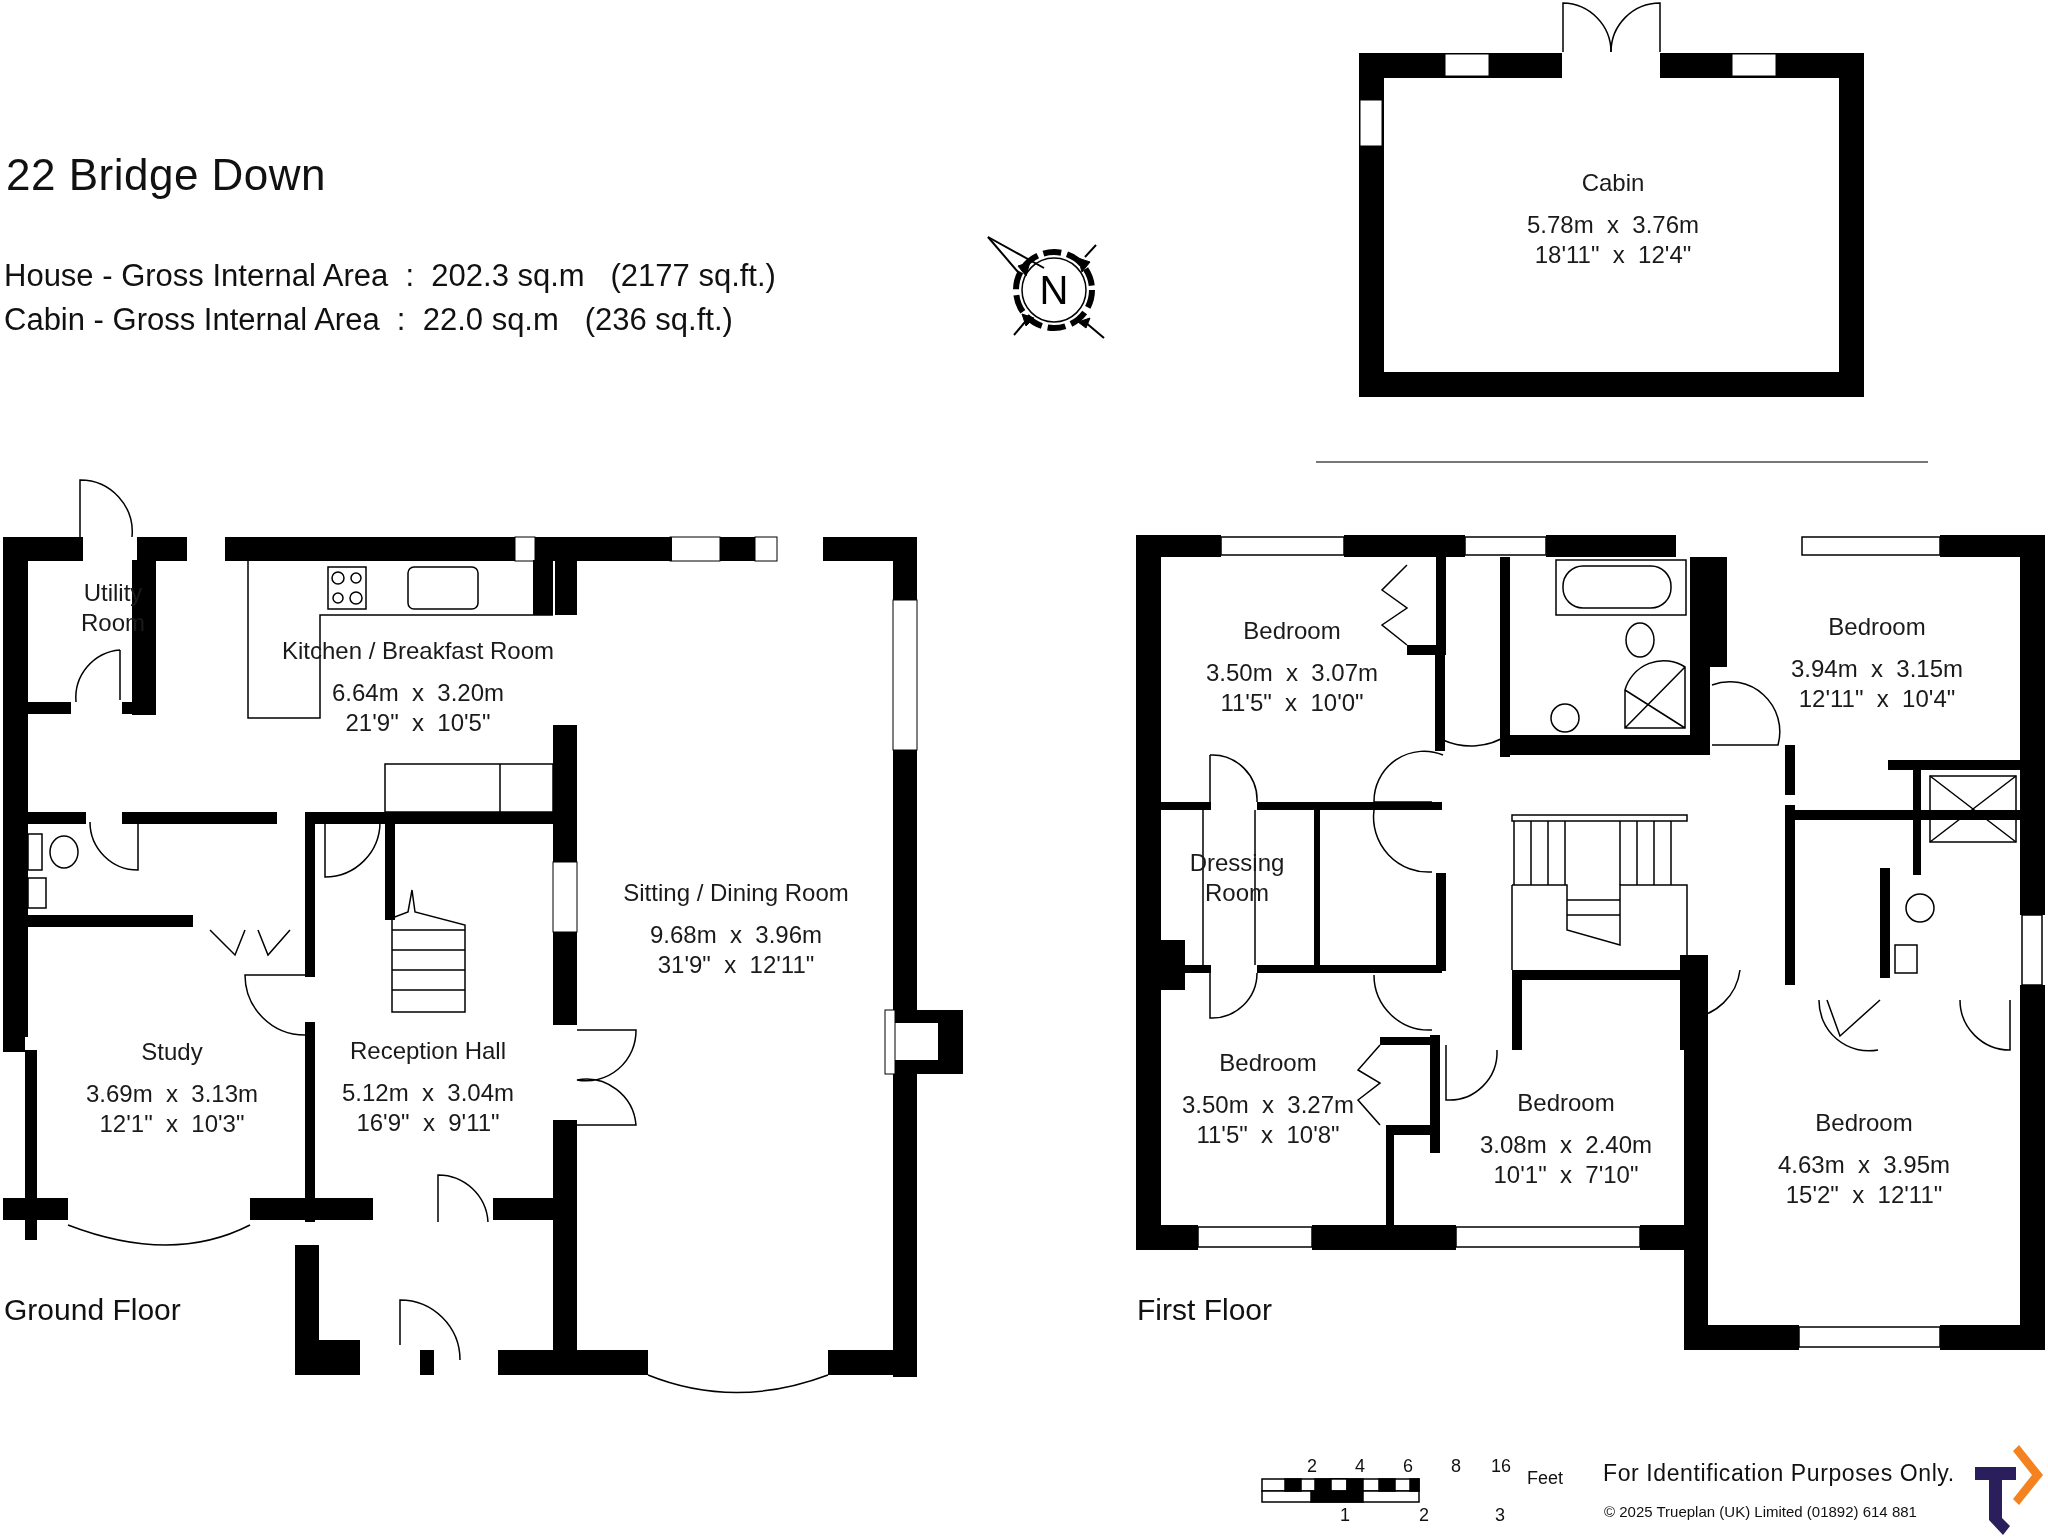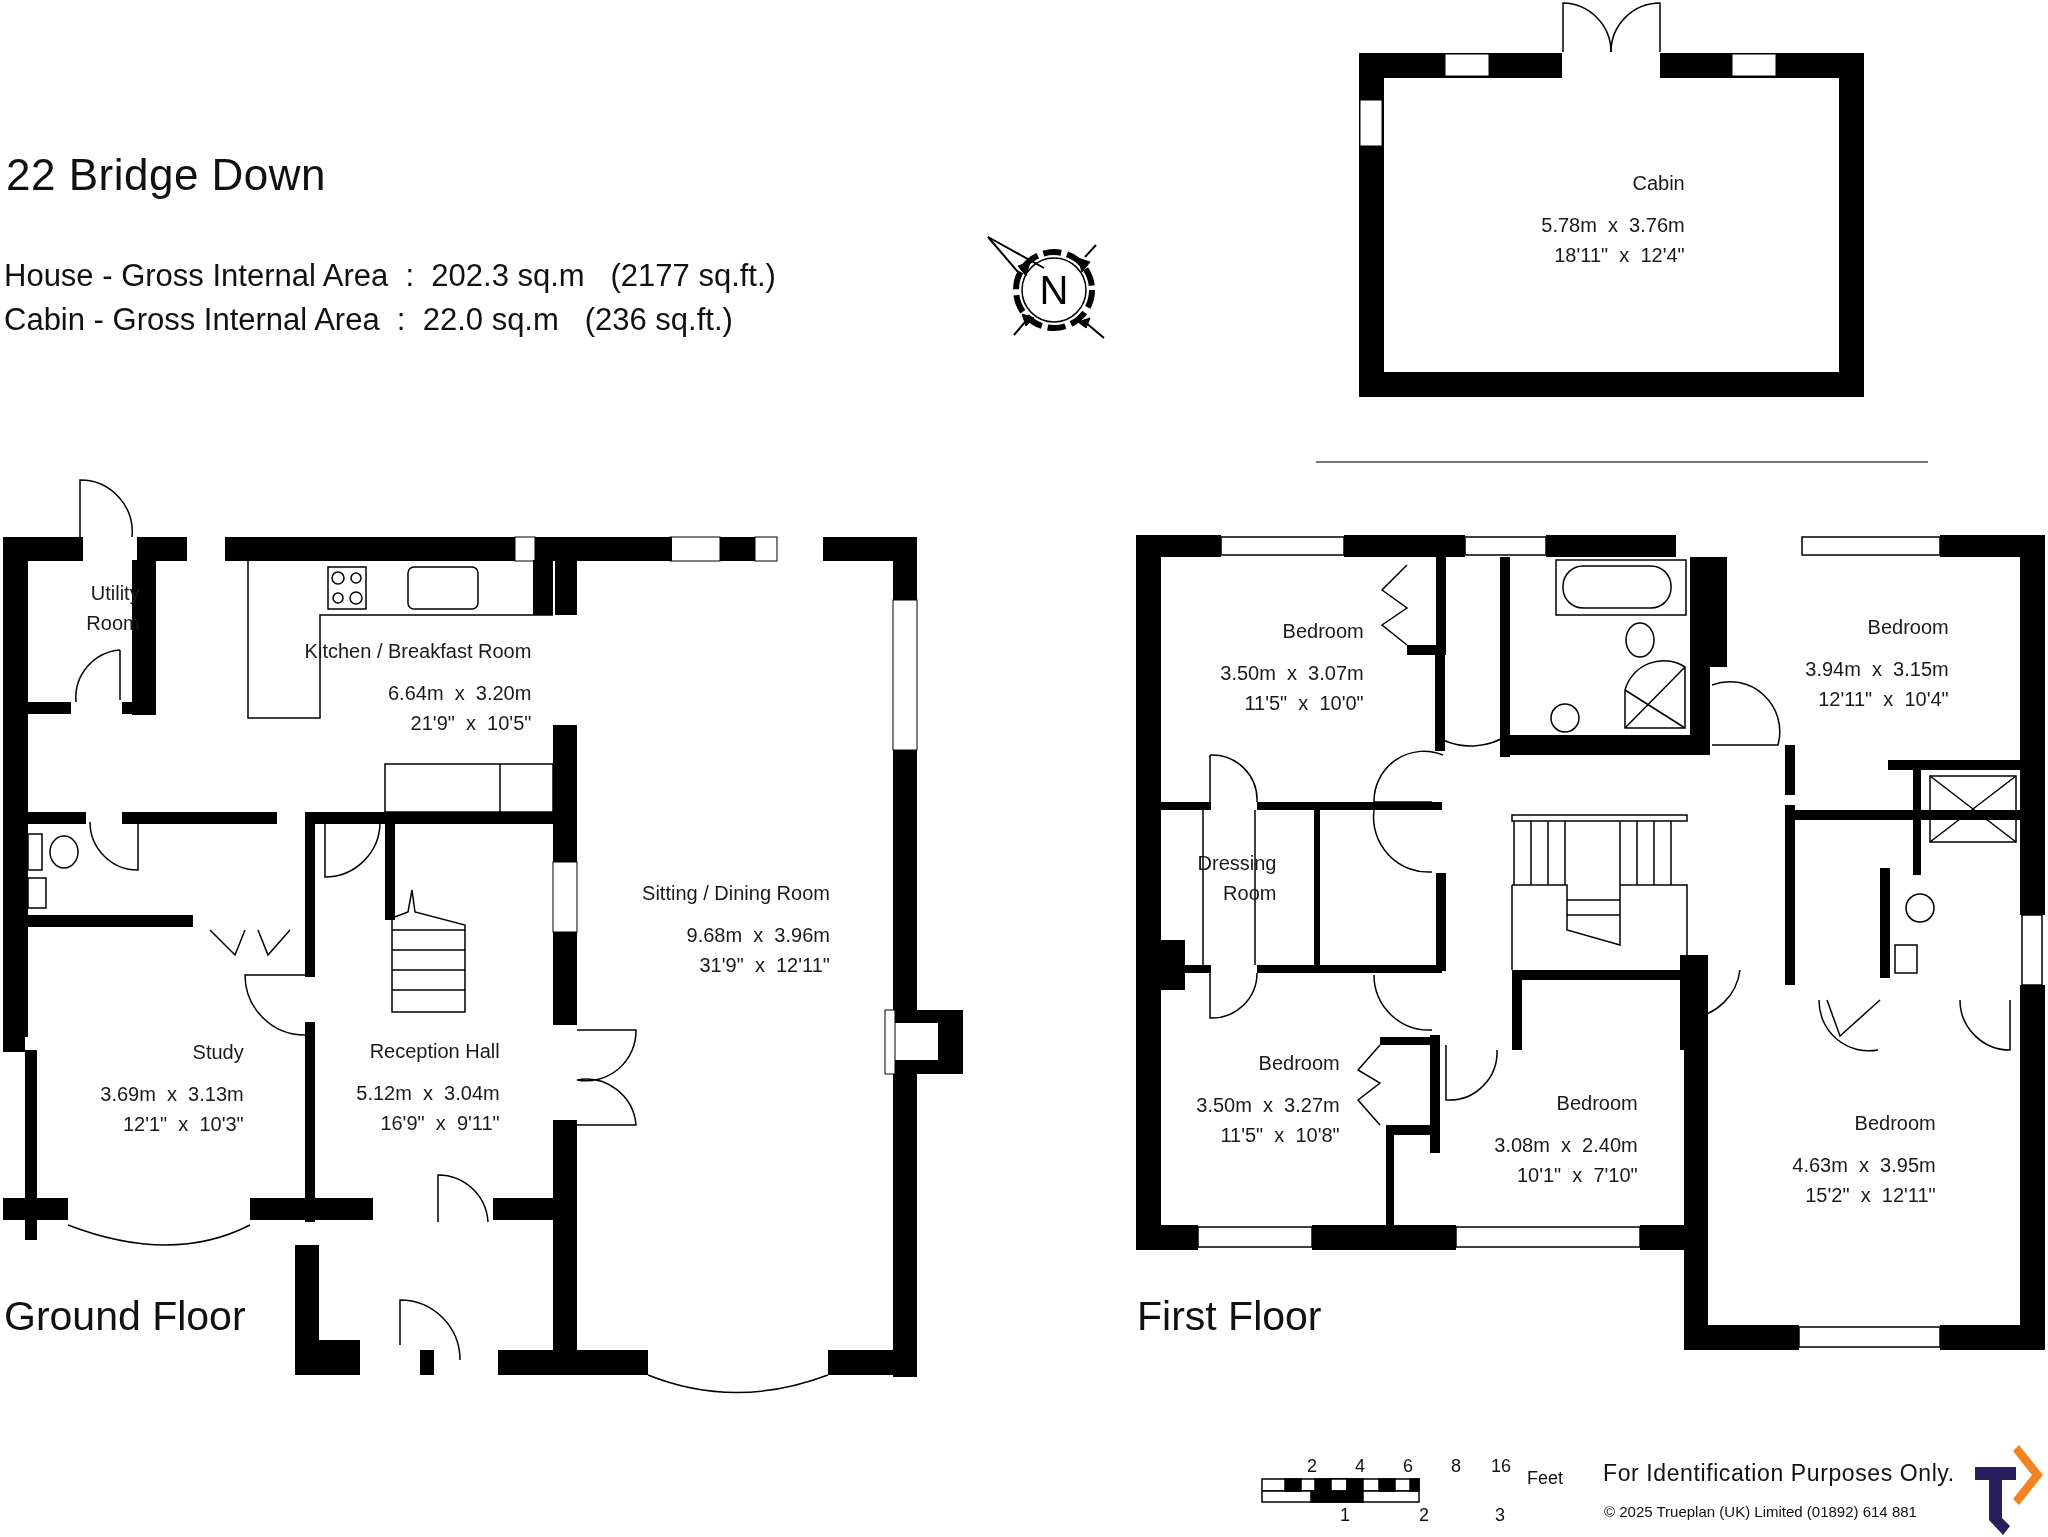--- a/index.html
+++ b/index.html
@@ -3,22 +3,22 @@
 <meta charset="utf-8">
 <style>
   html, body { margin:0; padding:0; background:#ffffff; }
   body { width:2048px; height:1537px; position:relative; overflow:hidden;
          font-family:"Liberation Sans", sans-serif; color:#111; }
   .abs { position:absolute; }
   .title { left:6px; top:150px; font-size:44px; font-weight:normal; letter-spacing:0.5px; }
   .area { left:4px; font-size:31px; font-weight:normal; white-space:pre; }
   .area.house { top:258px; }
   .area.cabin { top:302px; }
-  .floor-label { font-size:41px; }
-  .room { position:absolute; text-align:right; font-size:20px; line-height:30px; color:#1a1a1a; white-space:nowrap; transform:translateX(-50%); }
+  .floor-label { font-size:30px; }
+  .room { position:absolute; text-align:center; font-size:24px; line-height:30px; color:#1a1a1a; white-space:nowrap; transform:translateX(-50%); }
   .room .name { display:block; margin-bottom:12px; }
   .room .dim { display:block; white-space:pre; }
   svg.plan { position:absolute; left:0; top:0; }
   .footer-text { font-size:23px; letter-spacing:0.6px; }
   .copyright { font-size:15px; }
   .scale-label { font-size:18px; }
   .scale-num { font-size:18px; position:absolute; }
 </style>
 </head>
 <body>

